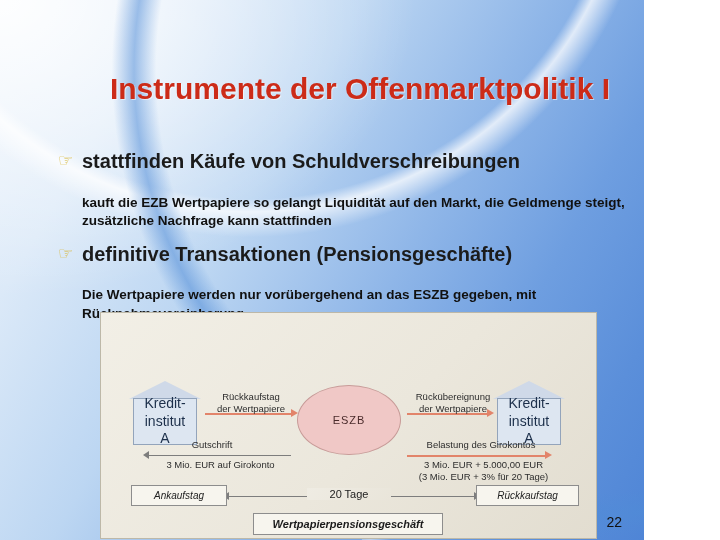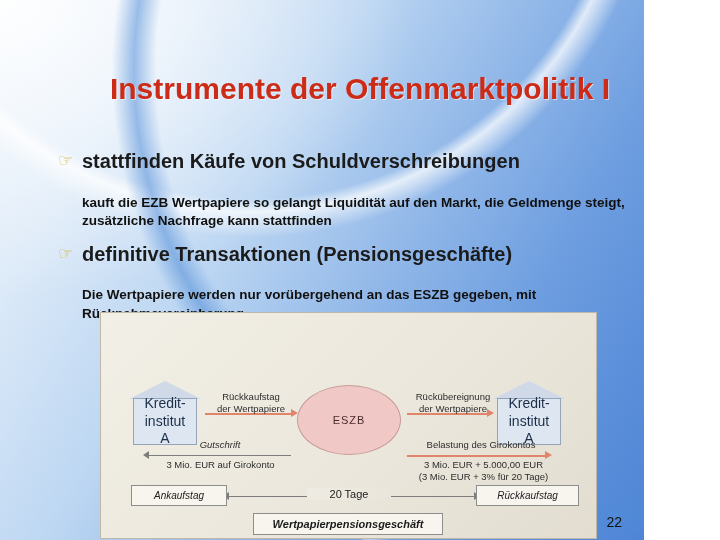--- a/index.html
+++ b/index.html
@@ -295,21 +295,21 @@
 
     <div class="arrow-line" style="left:306px; top:100px; width:84px;"></div>
     <div class="arrow-head right" style="left:386px; top:96px;"></div>
     <div class="arrow-label" style="left:296px; top:78px; width:112px;">
       <span>Rückübereignung</span><br>
       <span>der Wertpapiere</span>
     </div>
 
     <div class="arrow-line grey" style="left:48px; top:142px; width:142px;"></div>
     <div class="arrow-head left grey" style="left:42px; top:138px;"></div>
-    <div class="arrow-label" style="left:48px; top:126px; width:142px;font-style:italic;">Gutschrift</div>
+    <div class="arrow-label" style="left:40px; top:126px; width:142px;">Gutschrift</div>
     <div class="arrow-label" style="left:32px; top:146px; width:175px;">3 Mio. EUR auf Girokonto</div>
 
     <div class="arrow-line" style="left:306px; top:142px; width:140px;"></div>
     <div class="arrow-head right" style="left:444px; top:138px;"></div>
     <div class="arrow-label" style="left:300px; top:126px; width:160px; font-weight:normal;">Belastung des Girokontos</div>
     <div class="arrow-label" style="left:300px; top:146px; width:165px;">3 Mio. EUR + 5.000,00 EUR</div>
     <div class="arrow-label" style="left:300px; top:158px; width:165px;">(3 Mio. EUR + 3% für 20 Tage)</div>
 
     <div class="timeline"></div>
     <div class="arrow-head left grey" style="left:122px; top:179px;"></div>

